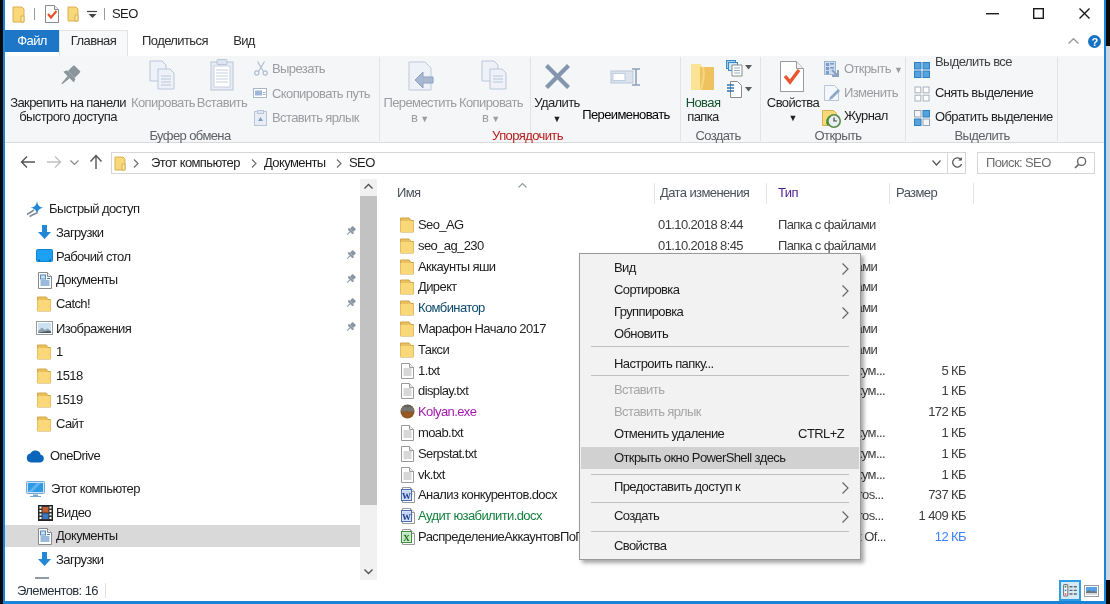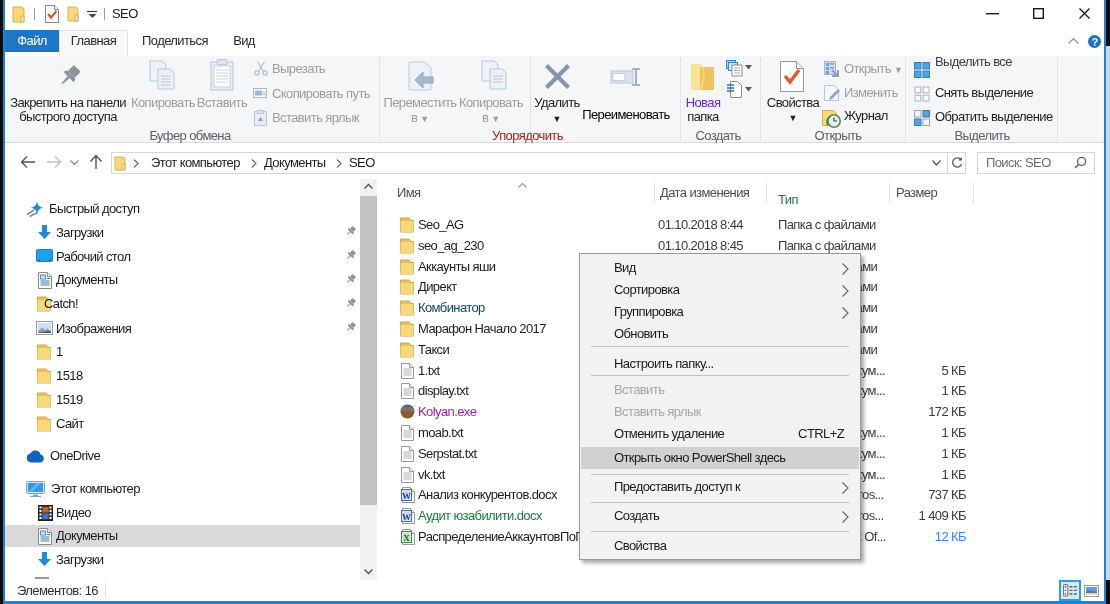--- a/index.html
+++ b/index.html
@@ -163,21 +163,21 @@
  <path d="M26 1 v16 M22 1 h8 M22 17 h8" stroke="#8ca0bf" stroke-width="1.6" fill="none"></path>
 </svg>
 <div class="t c" style="left:578px;top:107px;width:96px;color:#000000">Переименовать</div>
 
 <svg class="a" style="left:690px;top:62px" width="25" height="30" viewBox="0 0 25 30">
  <path d="M1 2 h9 l2 3 h12 v23 h-23 z" fill="#f0c96a"></path>
  <path d="M1 2 h9 l2 3 v23 h-11 z" fill="#fbe396"></path>
  <path d="M10 5 h14 v23 h-14 z" fill="#eec25e"></path>
  <path d="M12 5 c2 8 -1 16 -2 23 h2 c2 -7 4 -15 2 -23 z" fill="#f6d57f"></path>
 </svg>
-<div class="t c" style="left:672px;top:95px;width:62px;color:#6d28d9">Новая</div>
+<div class="t c" style="left:672px;top:95px;width:62px;color:#14532d">Новая</div>
 <div class="t c" style="left:672px;top:109px;width:62px;color:#1f1f1f">папка</div>
 
 <svg class="a" style="left:726px;top:60px" width="17" height="17" viewBox="0 0 17 17">
  <rect x="0.5" y="0.5" width="9" height="8" fill="#9fd2f2" stroke="#3c89c8"></rect>
  <rect x="2.5" y="2.5" width="9" height="8" fill="#cfe7f7" stroke="#3c89c8"></rect>
  <path d="M6 5 h10 v11 h-10 z" fill="#fff" stroke="#8a8a8a"></path>
  <g stroke="#9ab0c8">
         <path d="M8 8 h6 M8 10.5 h6 M8 13 h6"></path>
       </g>
 </svg>
@@ -338,21 +338,21 @@
  <g stroke="#3377bb">
         <path d="M9 6.5 h3 M2.5 9 h9 M2.5 11 h9 M2.5 13 h9"></path>
       </g>
 </svg>
 <div class="t" style="left:56px;top:272px">Документы</div>
 
 <svg class="a" style="left:37px;top:296px" width="14" height="16" viewBox="0 0 14 16">
  <path d="M0.5 1 h8.5 l2 2.5 h2.5 v11.5 h-13 z" fill="#e9c05e" stroke="#d0a448"></path>
  <path d="M0.5 4 h13 v11 h-13 z" fill="#f8d878"></path>
 </svg>
-<div class="t" style="left:44px;top:296px">Catch!</div>
+<div class="t" style="left:56px;top:296px">Catch!</div>
 
 <svg class="a" style="left:36px;top:321px" width="17" height="14" viewBox="0 0 17 14">
  <rect x="0.5" y="0.5" width="16" height="13" fill="#fff" stroke="#9a9a9a"></rect>
  <rect x="2" y="2" width="13" height="10" fill="#cce2f4"></rect>
  <path d="M2 10 l4 -3.5 3 2.5 2.5 -1.5 3.5 2.5 v2 h-13 z" fill="#8fa1ad"></path>
  <path d="M2 12 h13 v-1.5 l-3 -0.5 -6 1 z" fill="#4a5a64"></path>
 </svg>
 <div class="t" style="left:56px;top:321px">Изображения</div>
 
 <svg class="a" style="left:37px;top:344px" width="14" height="16" viewBox="0 0 14 16">
@@ -460,21 +460,21 @@
     </svg>
 </div>
 
 <div id="files">
 
 <div class="t" style="left:397px;top:185px;color:#49505a">Имя</div>
 <svg class="a" style="left:518px;top:183px" width="9" height="5" viewBox="0 0 9 5">
       <path d="M0.5 4.5 L4.5 0.5 L8.5 4.5" fill="none" stroke="#9099a5" stroke-width="1.1"></path>
     </svg>
 <div class="t" style="left:660px;top:185px;color:#49505a">Дата изменения</div>
-<div class="t" style="left:778px;top:192px;color:#15803d">Тип</div>
+<div class="t" style="left:778px;top:185px;color:#4c1d95">Тип</div>
 <div class="t" style="left:896px;top:185px;color:#49505a">Размер</div>
 <div class="a" style="left:654px;top:183px;width:1px;height:21px;background:#e3e3e3"></div>
 <div class="a" style="left:766px;top:183px;width:1px;height:21px;background:#e3e3e3"></div>
 <div class="a" style="left:889px;top:183px;width:1px;height:21px;background:#e3e3e3"></div>
 <div class="a" style="left:973px;top:183px;width:1px;height:21px;background:#e3e3e3"></div>
 
 <div id="rows">
 <svg class="a" style="left:400px;top:217.0px" width="14" height="16" viewBox="0 0 14 16">
         <path d="M0.5 1 h8.5 l2 2.5 h2.5 v11.5 h-13 z" fill="#e9c05e" stroke="#d0a448"></path>
         <path d="M0.5 4 h13 v11 h-13 z" fill="#f8d878"></path>

